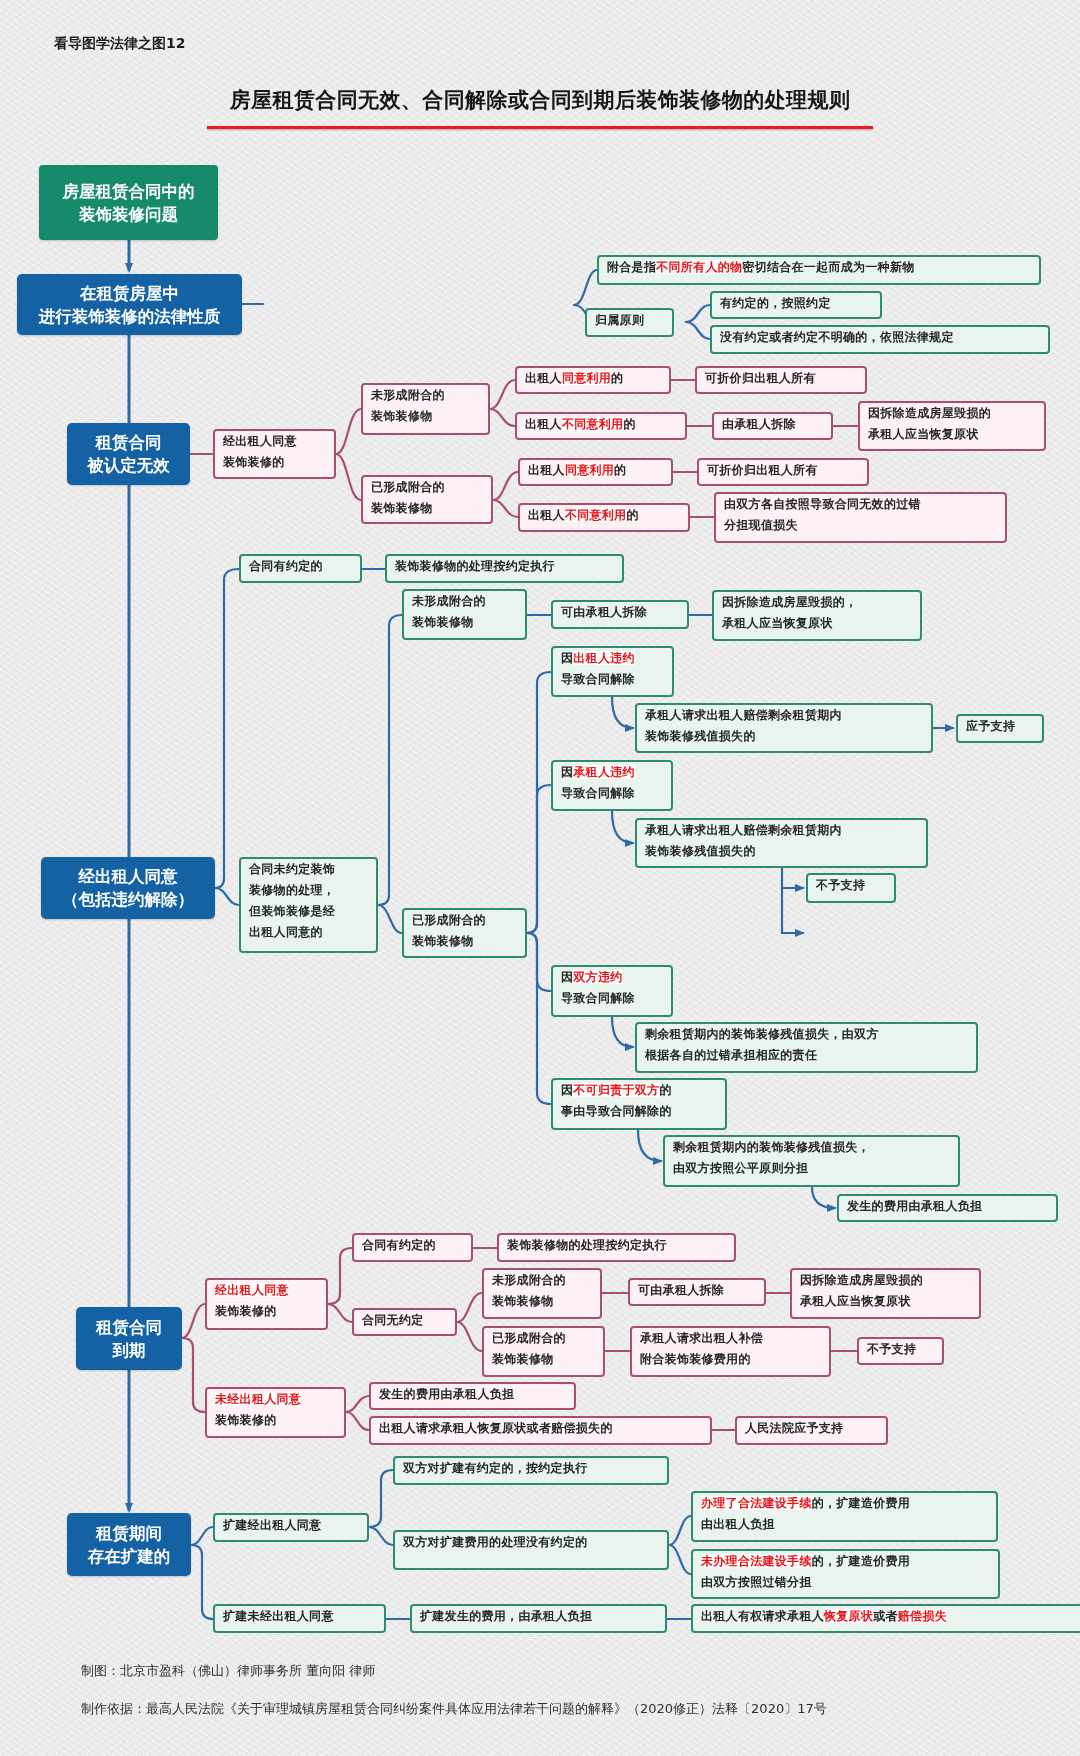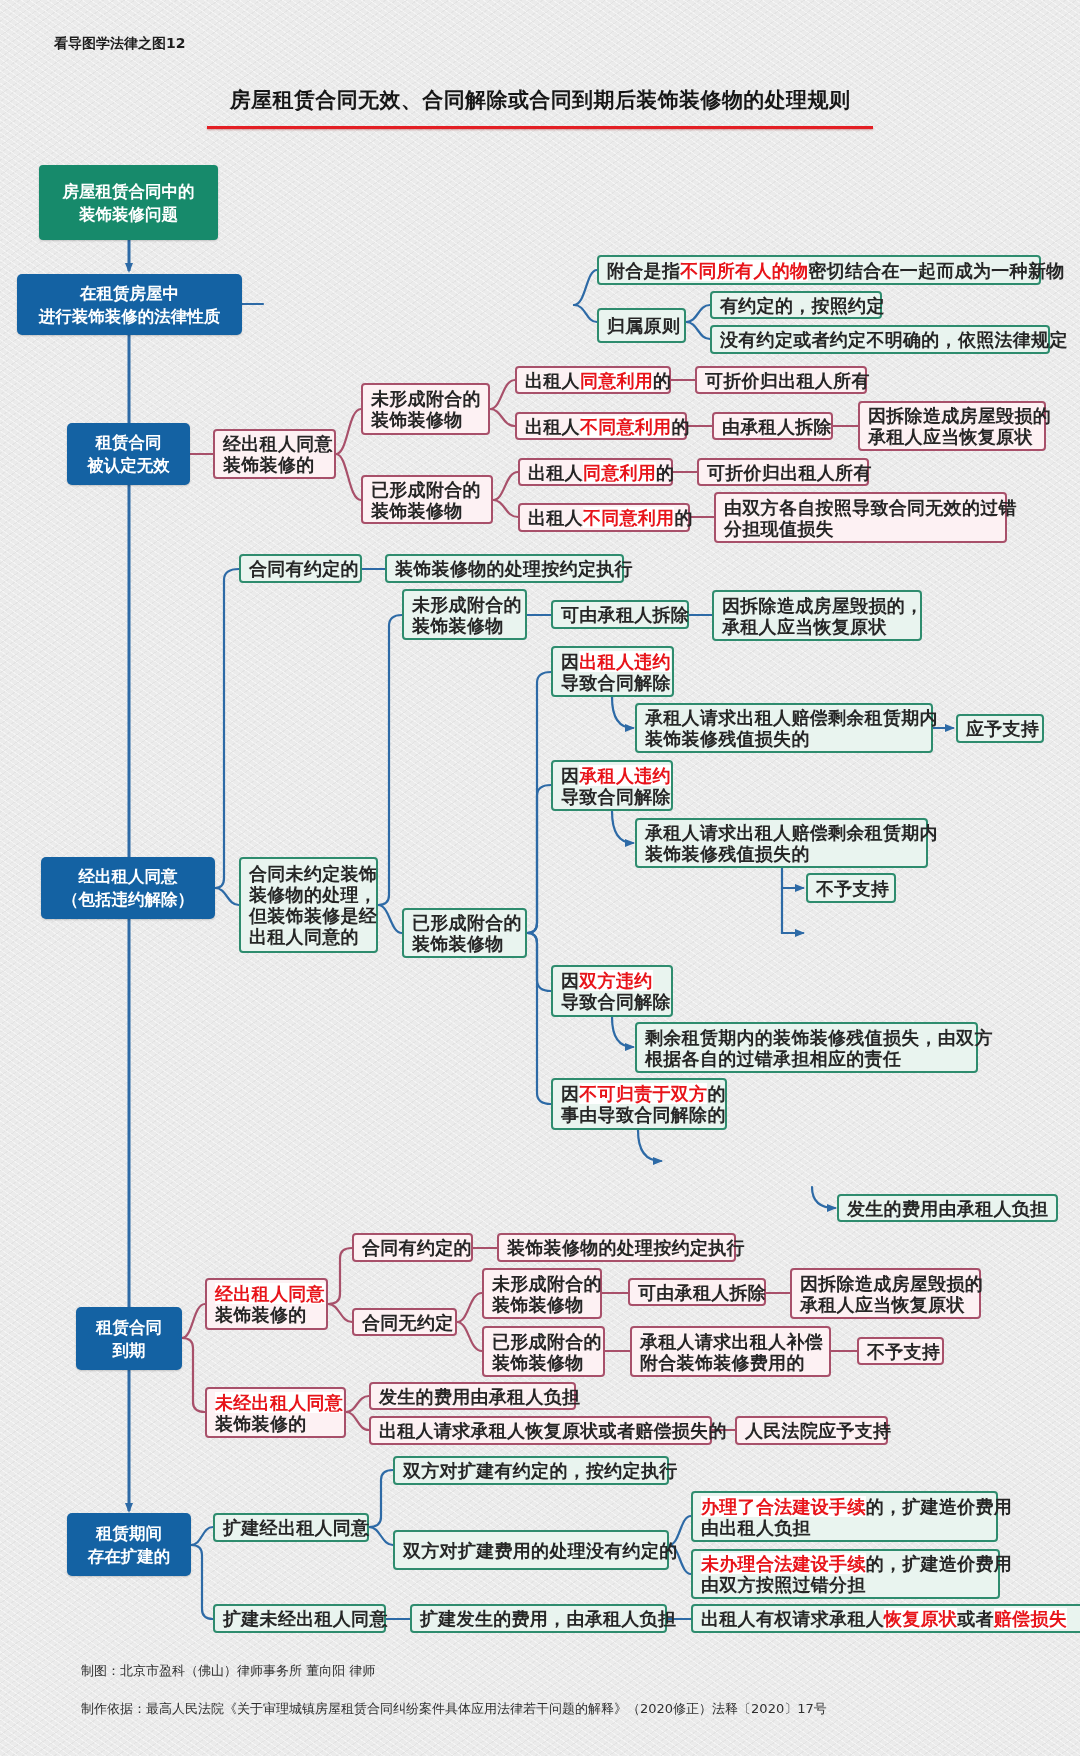--- a/index.html
+++ b/index.html
@@ -18,22 +18,22 @@
   svg.lines { position:absolute; left:0; top:0; z-index:1; }
   .cat {
     position:absolute; box-sizing:border-box; border-radius:5px; background:#1462a3; color:#fff;
     font-weight:bold; font-size:16.5px; line-height:23px; text-align:center;
     display:flex; flex-direction:column; justify-content:center; z-index:2;
     box-shadow:0 1px 2px rgba(0,0,0,.18); white-space:nowrap;
   }
   .cat.root { background:#178a6b; border-radius:4px; }
   .node {
     position:absolute; box-sizing:border-box; border:2px solid; border-radius:4px; padding:0 8px;
-    display:flex; flex-direction:column; justify-content:center;
-    font-size:18px; line-height:21px; color:#262626; font-weight:600; letter-spacing:.3px;
+    display:flex; flex-direction:column; justify-content:flex-start;
+    font-size:12px; line-height:21px; color:#262626; font-weight:600; letter-spacing:.3px;
     white-space:nowrap; z-index:2;
   }
   .node.g { border-color:#2e8c6e; background:#e9f4ef; }
   .node.p { border-color:#a8506a; background:#fdf1f3; }
   .hl { color:#e8141a; background:#ffffff; }
 </style>
 </head>
 <body>
 
 <div id="canvas">
@@ -132,21 +132,21 @@
     <div>装饰装修问题</div>
   </div>
 
   <div class="cat" style="left:17px;top:274px;width:225px;height:61px">
     <div>在租赁房屋中</div>
     <div>进行装饰装修的法律性质</div>
   </div>
   <div class="node g" style="left:597px;top:255px;width:444px;height:30px">
     <div><span>附合是指</span><span class="hl">不同所有人的物</span><span>密切结合在一起而成为一种新物</span></div>
   </div>
-  <div class="node g" style="left:597px;top:308px;width:89px;height:35px">
+  <div class="node g" style="left:585px;top:308px;width:89px;height:29px">
     <div><span>归属原则</span></div>
   </div>
   <div class="node g" style="left:710px;top:291px;width:172px;height:28px">
     <div><span>有约定的，按照约定</span></div>
   </div>
   <div class="node g" style="left:710px;top:325px;width:340px;height:29px">
     <div><span>没有约定或者约定不明确的，依照法律规定</span></div>
   </div>
 
   <div class="cat" style="left:67px;top:423px;width:123px;height:62px">
@@ -253,20 +253,24 @@
     <div><span>导致合同解除</span></div>
   </div>
   <div class="node g" style="left:635px;top:1022px;width:343px;height:51px">
     <div><span>剩余租赁期内的装饰装修残值损失，由双方</span></div>
     <div><span>根据各自的过错承担相应的责任</span></div>
   </div>
   <div class="node g" style="left:551px;top:1078px;width:176px;height:52px">
     <div><span>因</span><span class="hl">不可归责于双方</span><span>的</span></div>
     <div><span>事由导致合同解除的</span></div>
   </div>
+  <div class="node g" style="left:663px;top:1135px;width:297px;height:52px">
+    <div><span>剩余租赁期内的装饰装修残值损失，</span></div>
+    <div><span>由双方按照公平原则分担</span></div>
+  </div>
   <div class="node g" style="left:837px;top:1194px;width:221px;height:28px">
     <div><span>发生的费用由承租人负担</span></div>
   </div>
 
   <div class="cat" style="left:76px;top:1307px;width:106px;height:63px">
     <div>租赁合同</div>
     <div>到期</div>
   </div>
   <div class="node p" style="left:205px;top:1278px;width:123px;height:52px">
     <div><span class="hl">经出租人同意</span></div>

